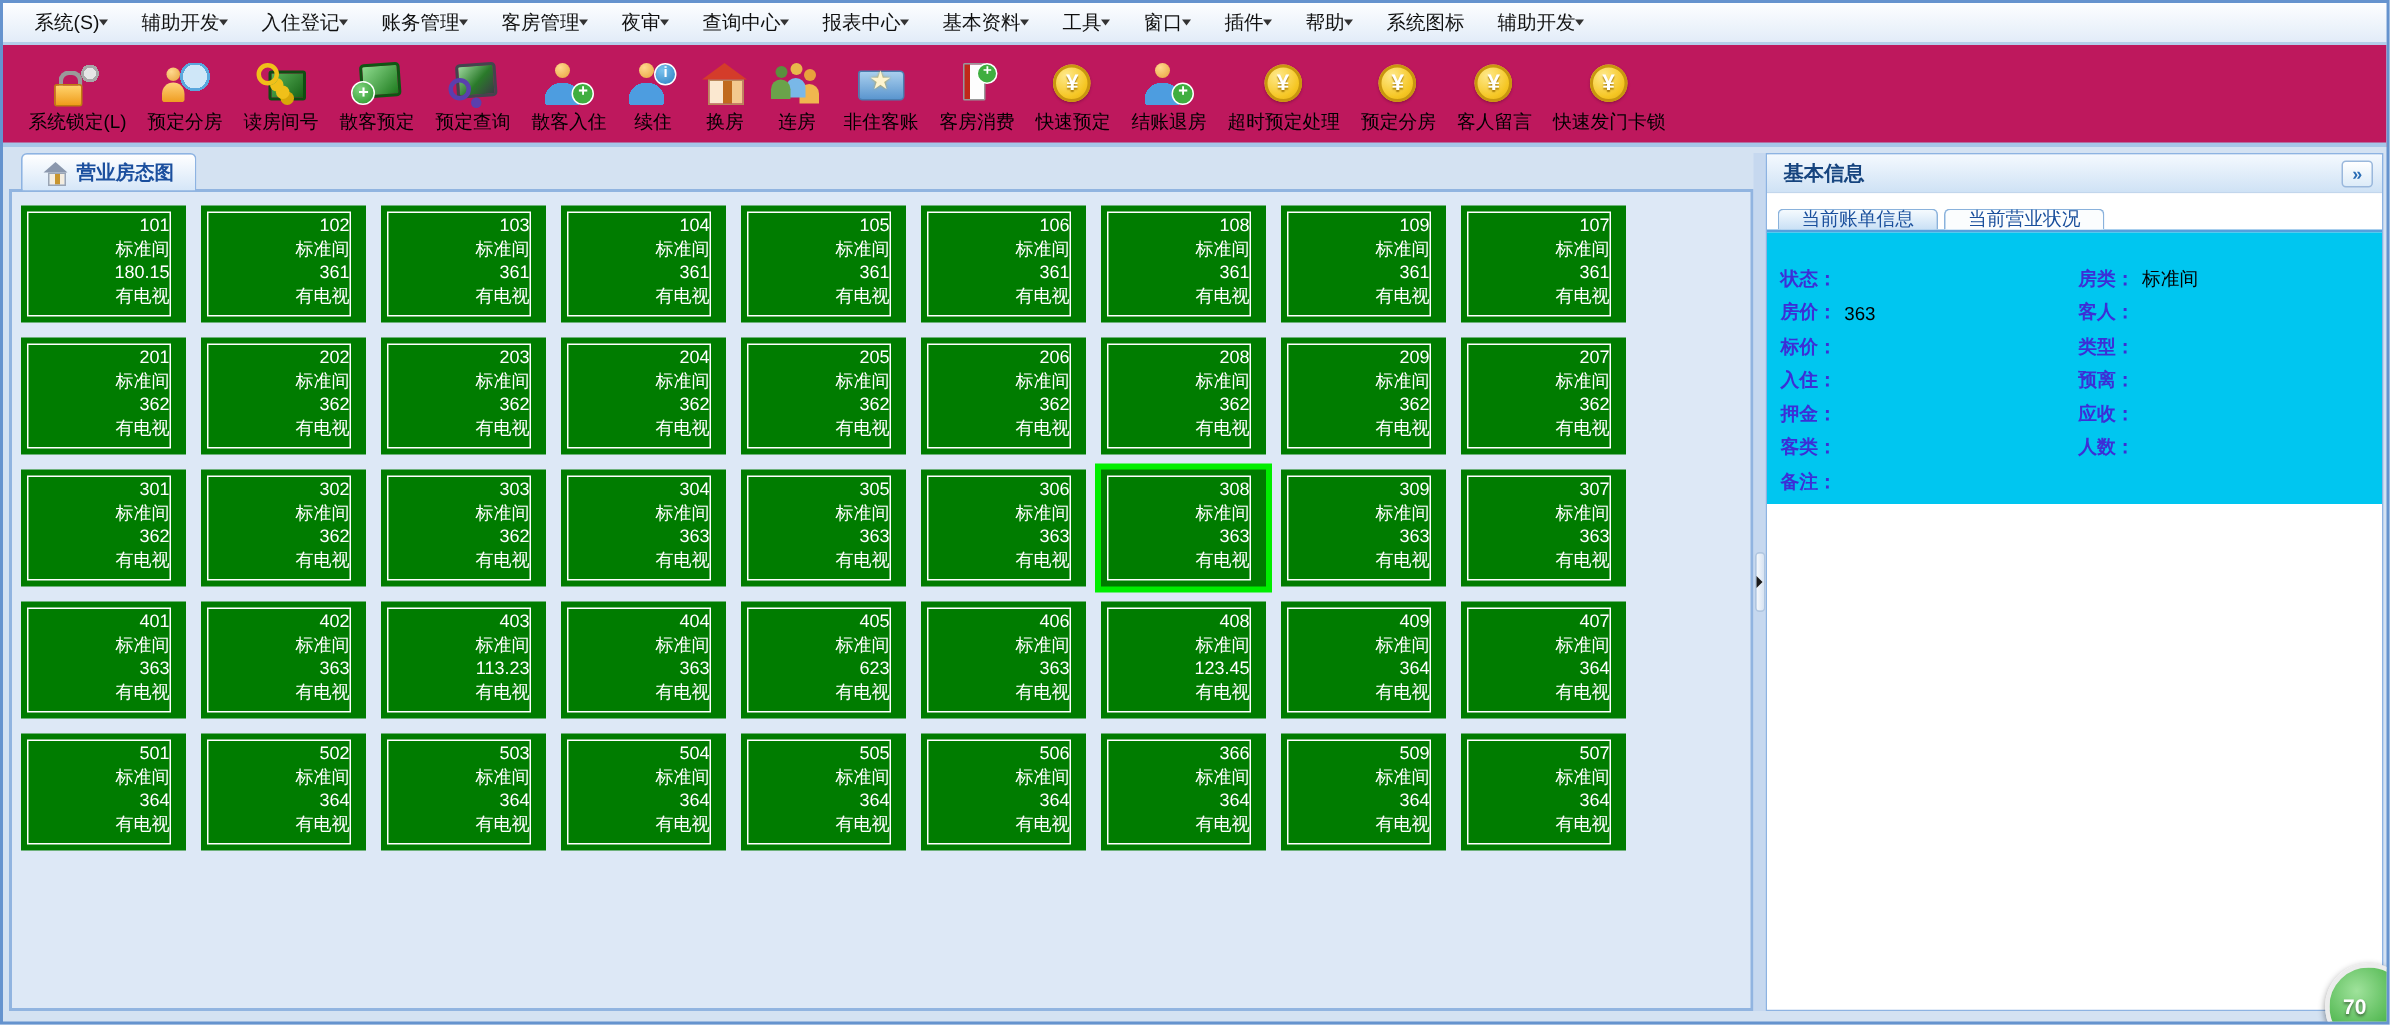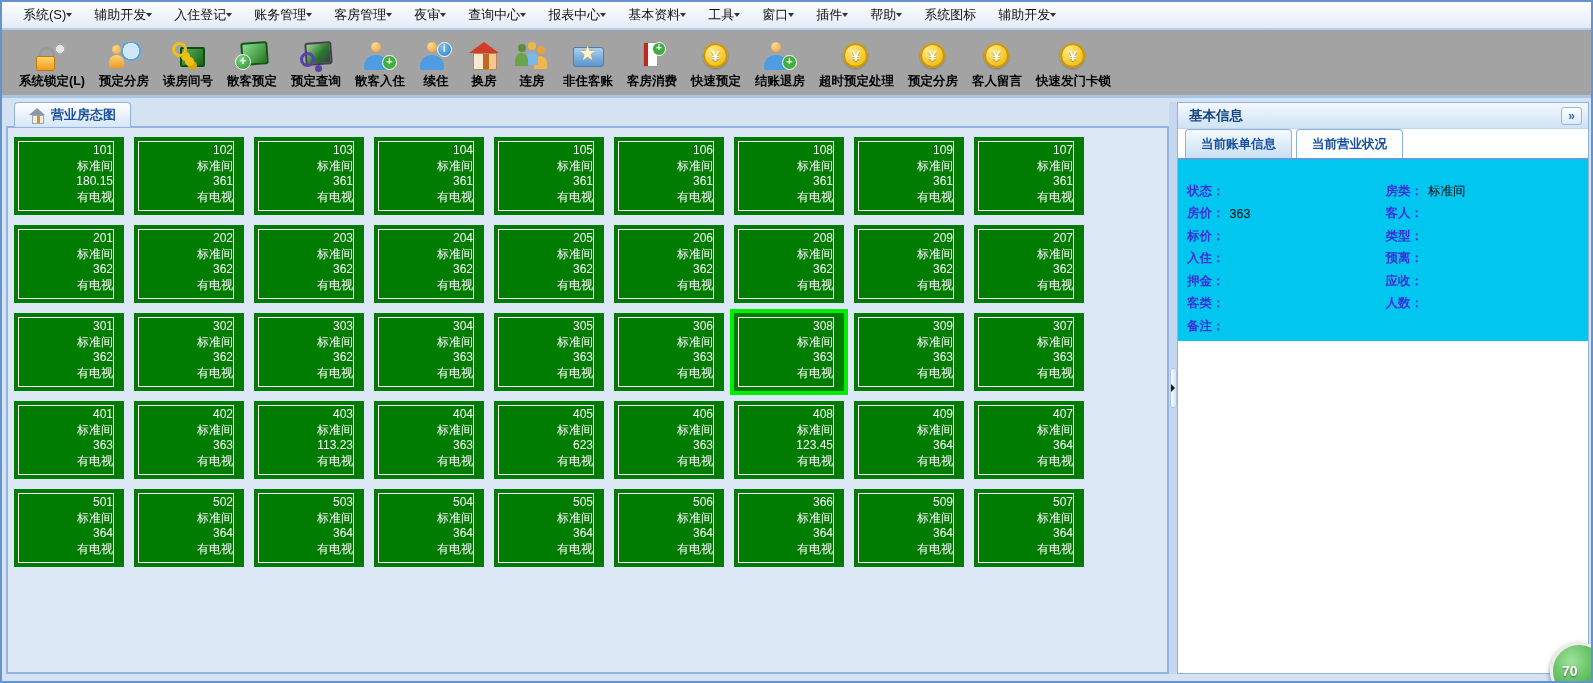--- a/index.html
+++ b/index.html
@@ -11,22 +11,22 @@
 
   
   .menubar { height:28px; flex:0 0 28px; background:linear-gradient(#fdfeff,#e2ecf8);
              border-bottom:2px solid #b4cdea; display:flex; align-items:center; padding-left:10px; }
   .menu-item { display:flex; align-items:center; gap:0; padding:0 11px; height:24px;
                font-size:13px; color:#101010; cursor:default; white-space:nowrap; }
   .dd-arrow { width:0; height:0; border-left:3.5px solid transparent; border-right:3.5px solid transparent;
               border-top:4px solid #333; }
 
   
-  .toolbar { height:68px; flex:0 0 68px; background:#a3a3a3; border-bottom:3px solid #a6c6e8;
-             display:flex; align-items:flex-end; padding:0 6px 3px 10px;font-weight:bold; }
+  .toolbar { height:68px; flex:0 0 68px; background:#be185d; border-bottom:3px solid #a6c6e8;
+             display:flex; align-items:flex-end; padding:0 6px 3px 10px; }
   .tool-btn { display:flex; flex-direction:column; align-items:center; justify-content:flex-end;
               padding:2px 7px; cursor:default; }
   .tool-label { font-size:12.5px; color:#000; white-space:nowrap; margin-top:3px; }
   .tb-icon { width:34px; height:28px; position:relative; }
 
   
   .lock-icon { background:radial-gradient(circle at 25px 7px,#e6e6e6 0 4px,#a8a8a8 4px 6px,transparent 6px); }
   .lock-icon::before { content:''; position:absolute; left:4px; top:5px; width:10px; height:9px;
       border:3px solid #9a9a9a; border-bottom:none; border-radius:7px 7px 0 0; }
   .lock-icon::after { content:''; position:absolute; left:1px; top:14px; width:17px; height:13px;
@@ -118,22 +118,22 @@
   .right-panel { flex:0 0 412px; background:#fff; border:1px solid #8db3e2; display:flex;
                  flex-direction:column; min-height:0; }
   .panel-header { flex:0 0 26px; background:linear-gradient(#f4f9fe,#cfe2f5); border-bottom:1px solid #c2d6ec;
                   border-radius:2px 2px 0 0; display:flex; align-items:center; justify-content:space-between;
                   padding:0 6px 0 11px; color:#17457f; font-weight:bold; font-size:13.5px; }
   .collapse-btn { width:21px; height:18px; border:1px solid #9ab8dc; border-radius:3px;
                   background:linear-gradient(#ffffff,#dcebf8); color:#2a6db5; font-size:12px;
                   line-height:16px; text-align:center; font-weight:bold; cursor:pointer; }
   .panel-tabs { flex:0 0 26px; display:flex; align-items:flex-end; padding-left:7px;
                 border-bottom:2px solid #54a0dd; background:#fff; }
-  .ptab { height:29px; padding:0 15px; border:1px solid #8ab2dc; border-bottom:none;
-          border-radius:4px 4px 0 0; font-size:12.5px; font-weight:bold; color:#1a4f9c;
+  .ptab { height:14px; padding:0 15px; border:1px solid #8ab2dc; border-bottom:none;
+          border-radius:4px 4px 0 0; font-size:12.5px; font-weight:normal; color:#1a4f9c;
           display:flex; align-items:center; margin-right:4px; cursor:default; background:#fbfdfe; }
   .ptab.active { background:linear-gradient(#f5fafe,#c9e0f5); }
   .info-grid { background:#00c6f0; display:grid; grid-template-columns:1fr 1fr;
                padding:20px 4px 3px 9px; font-size:12.5px; }
   .info-cell { height:22.5px; display:flex; align-items:center; }
   .info-cell.full { grid-column:1 / -1; }
   .info-label { color:#3c2fd6; font-weight:bold; white-space:pre; }
   .info-value { color:#000; margin-left:5px; }
   .panel-body { flex:1; background:#fff; }
 

